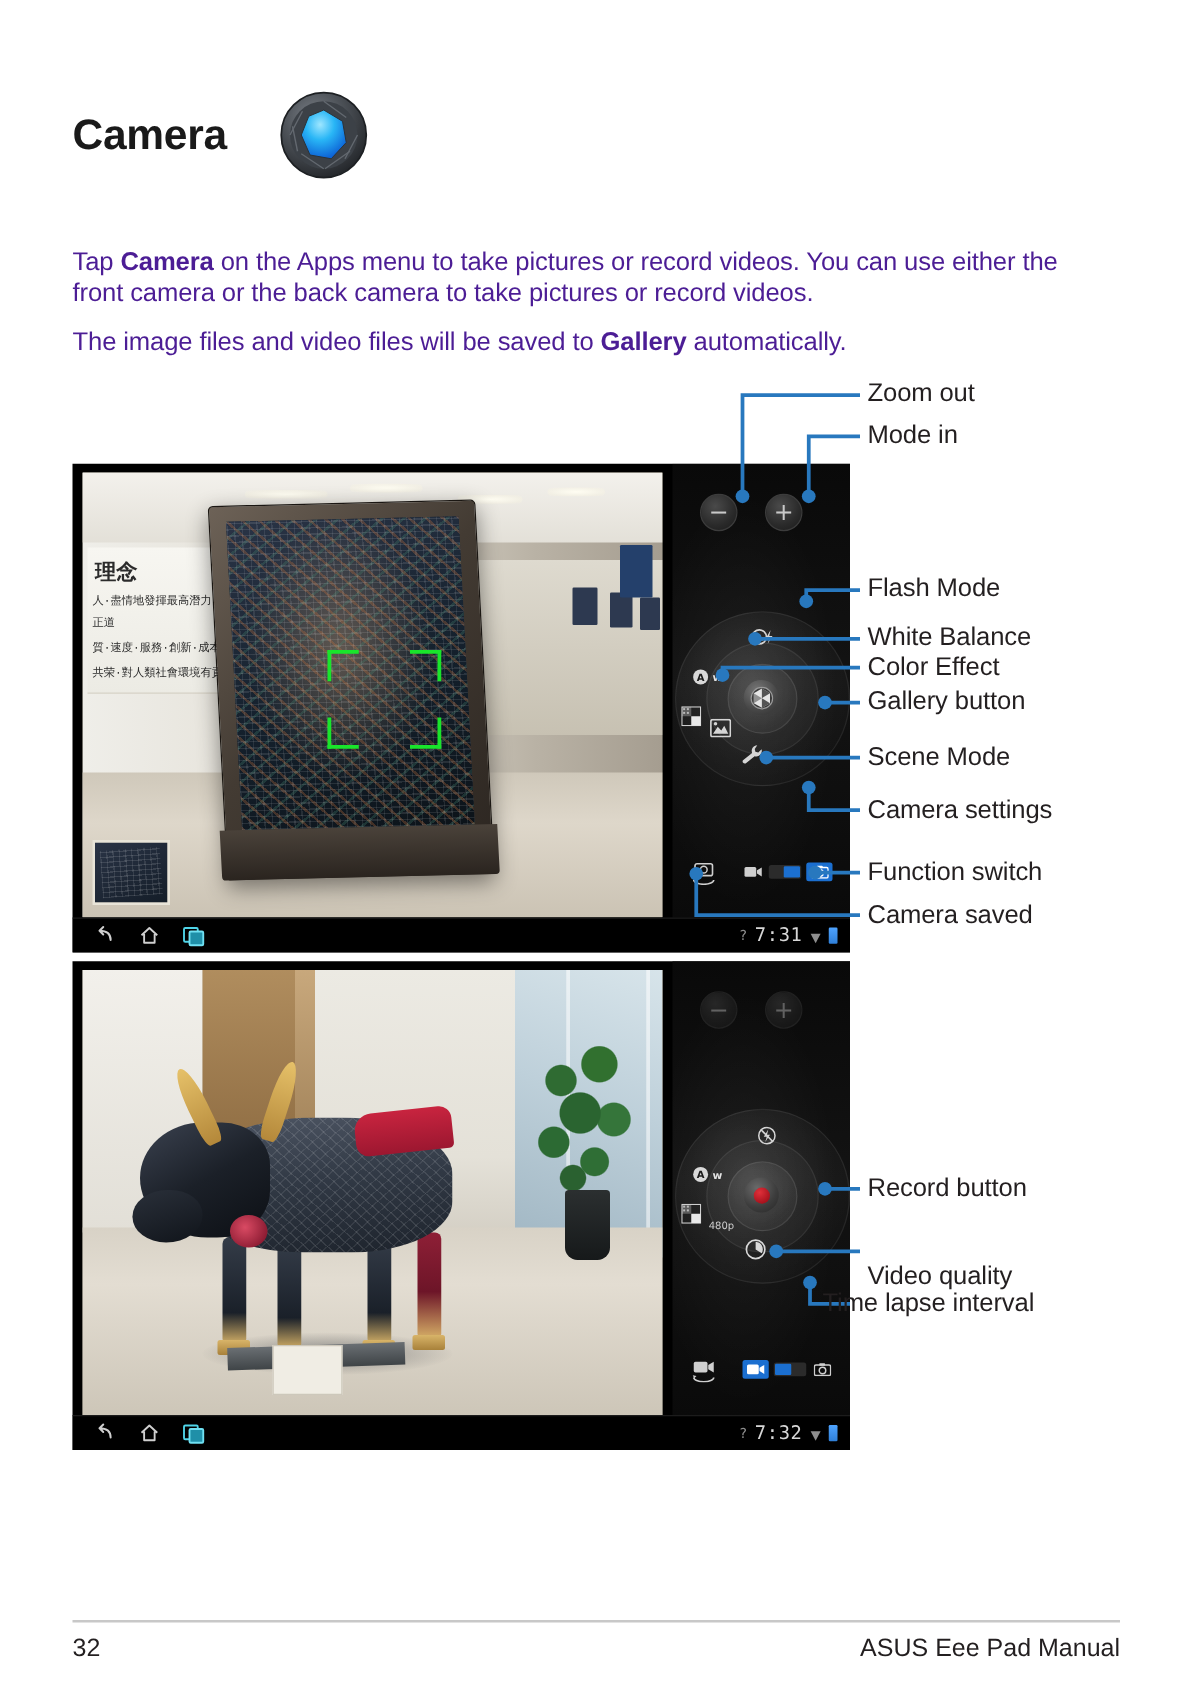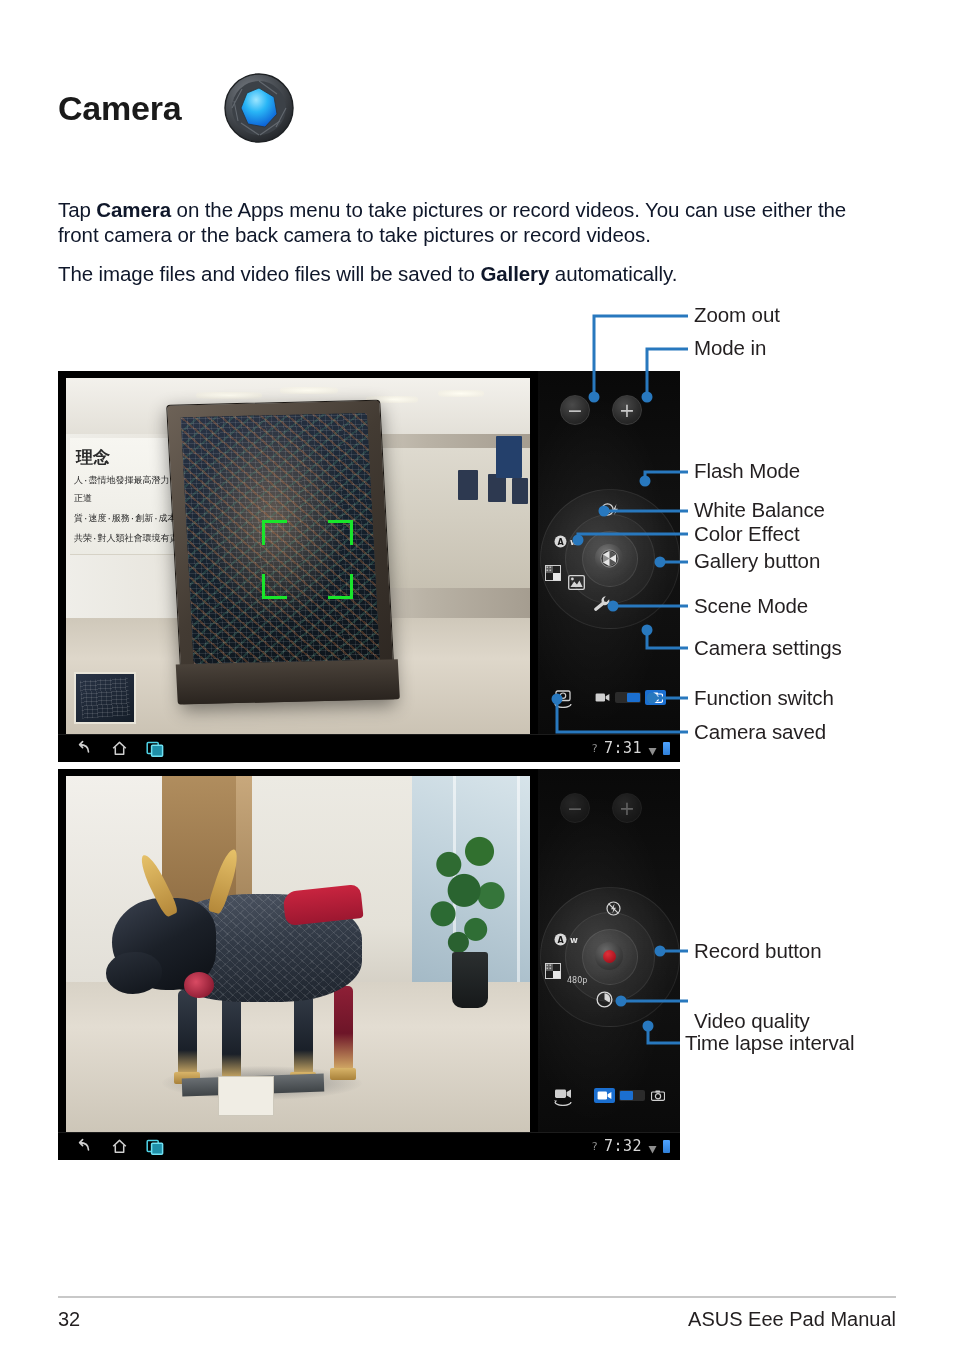--- a/index.html
+++ b/index.html
@@ -40,21 +40,21 @@
     position: relative;
   }
 
   
   .para {
     position: absolute;
     left: 58px;
     width: 812px;
     font-size: 20.5px;
     line-height: 25px;
-    color: #0f172a;
+    color: #4c1d95;
     letter-spacing: -0.1px;
   }
   .para b { font-weight: bold; }
   .para-1 { top: 176px; }
   .para-2 { top: 240px; }
 
   
   .tablet {
     position: absolute;
     background: #000;
@@ -877,18 +877,18 @@
   <div class="callout-label" style="left:694px; top:550px;">Gallery button</div>
   <div class="callout-label" style="left:694px; top:595px;">Scene Mode</div>
   <div class="callout-label" style="left:694px; top:637px;">Camera settings</div>
   <div class="callout-label" style="left:694px; top:687px;">Function switch</div>
   <div class="callout-label" style="left:694px; top:721px;">Camera saved</div>
 </div>
 
 <div>
   <div class="callout-label" style="left:694px; top:940px;">Record button</div>
   <div class="callout-label" style="left:694px; top:990px;margin-top:20px;">Video quality</div>
-  <div class="callout-label" style="left:685px; top:1032px;">Time lapse interval</div>
+  <div class="callout-label" style="left:658px; top:1032px;">Time lapse interval</div>
 </div>
 
 <div class="footer-rule"></div>
 <div class="footer-page">32</div>
 <div class="footer-title">ASUS Eee Pad Manual</div>
 
 </body></html>

